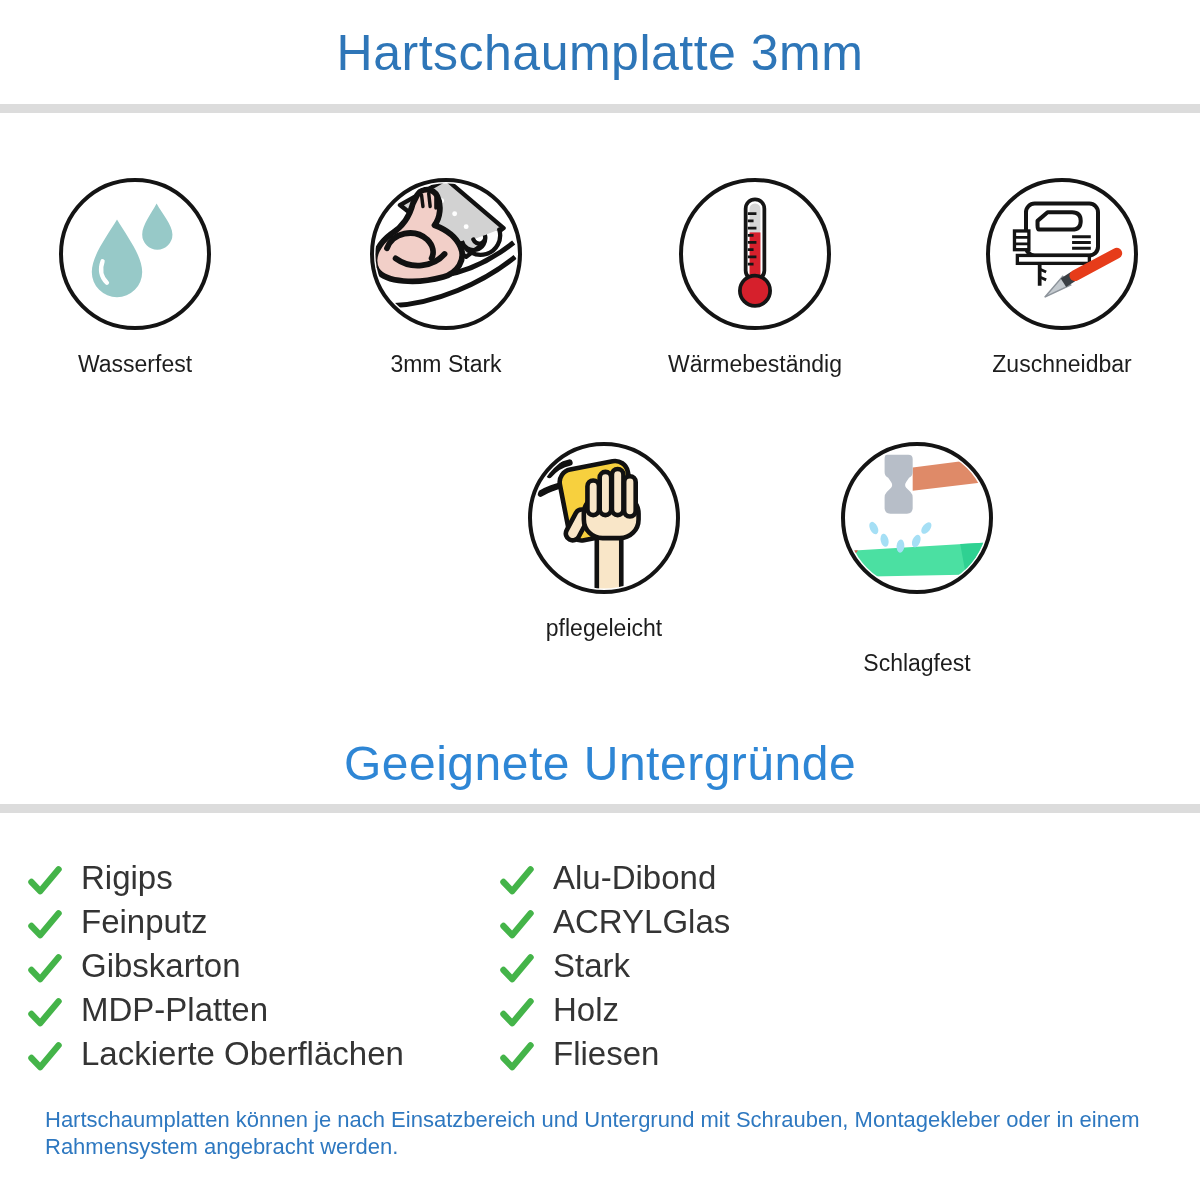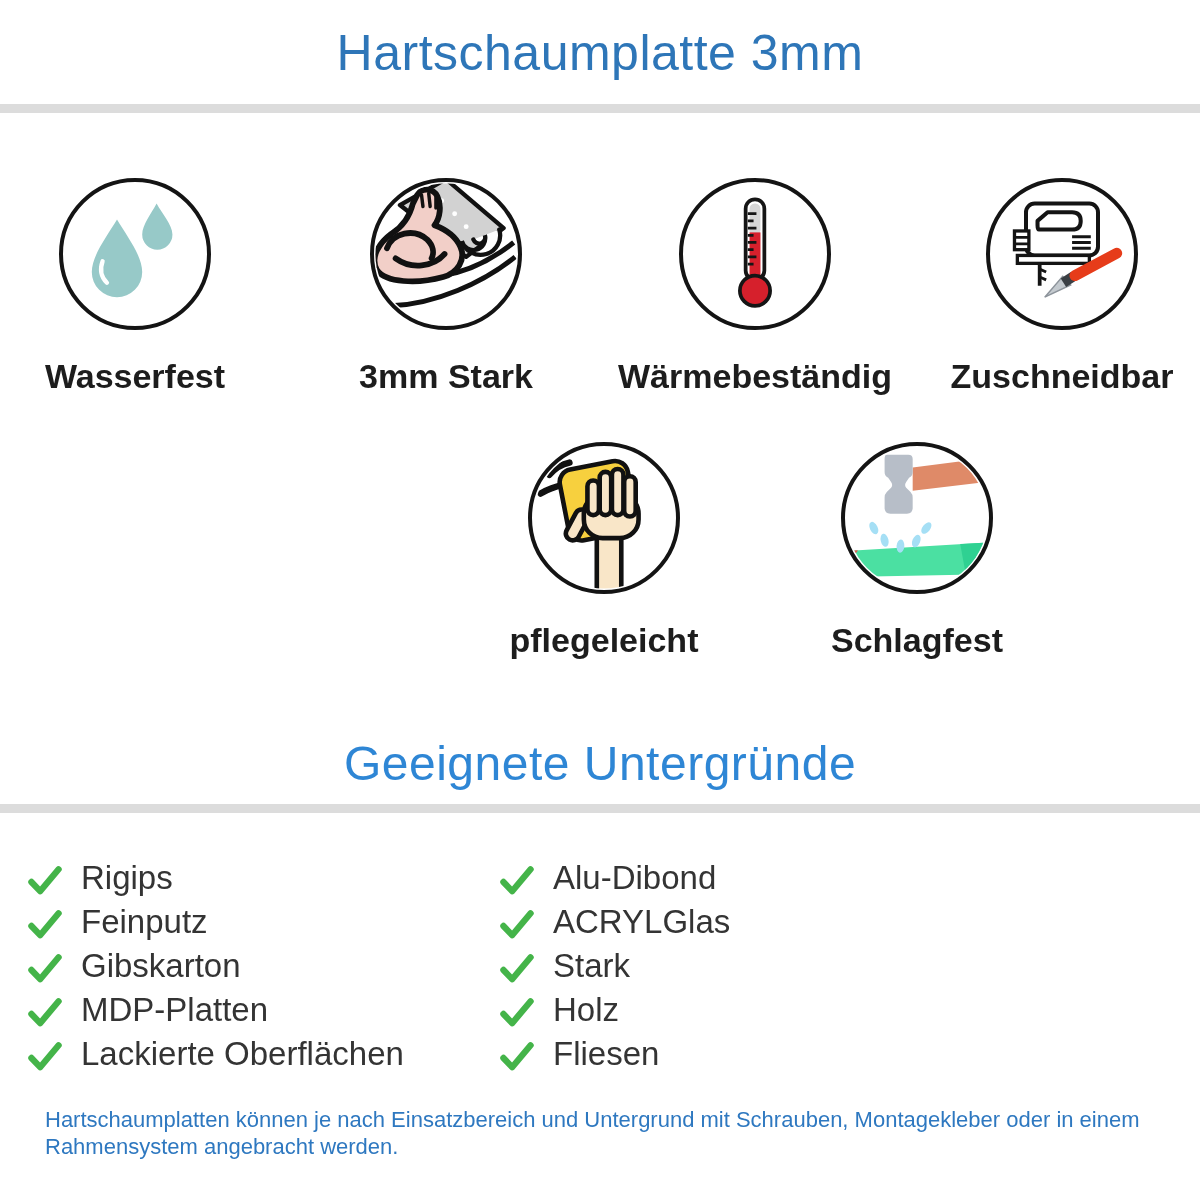--- a/index.html
+++ b/index.html
@@ -16,26 +16,26 @@
   .divider.bar1 { top:104px; }
   .divider.bar2 { top:804px; }
 
   .feature { position:absolute; width:260px; display:flex; flex-direction:column; align-items:center; }
   .feature .circle {
     width:152px; height:152px; border-radius:50%;
     border:4px solid var(--circle_border); background:#fff;
     display:flex; align-items:center; justify-content:center; overflow:hidden;
   }
   .feature .circle svg { width:144px; height:144px; display:block; }
-  .feature .flabel { margin-top:27px; font-size:34px; font-weight:700; color:var(--label_text); white-space:nowrap; }
+  .feature .flabel { margin-top:21px; font-size:23px; font-weight:400; color:var(--label_text); white-space:nowrap; }
 
   .row1 { top:178px; }
   .row2 { top:442px; }
   .f1 { left:5px; }  .f2 { left:316px; } .f3 { left:625px; } .f4 { left:932px; }
-  .f5 { left:180px; } .f6 { left:474px; } .f7 { left:787px; }
+  .f5 { left:180px; } .f6 { left:474px; } .f7 { left:787px;gap:35px; }
 
   .sub-title {
     position:absolute; top:736px; left:0; width:100%;
     text-align:center; font-size:48px; font-weight:400;
     color:var(--subtitle_blue); letter-spacing:0.5px;
   }
 
   .col { position:absolute; top:853px; display:flex; flex-direction:column; }
   .col-1 { left:26px; } .col-2 { left:498px; } .col-3 { left:838px; }
   .surface-item { display:flex; align-items:flex-end; height:44px; gap:17px; }

